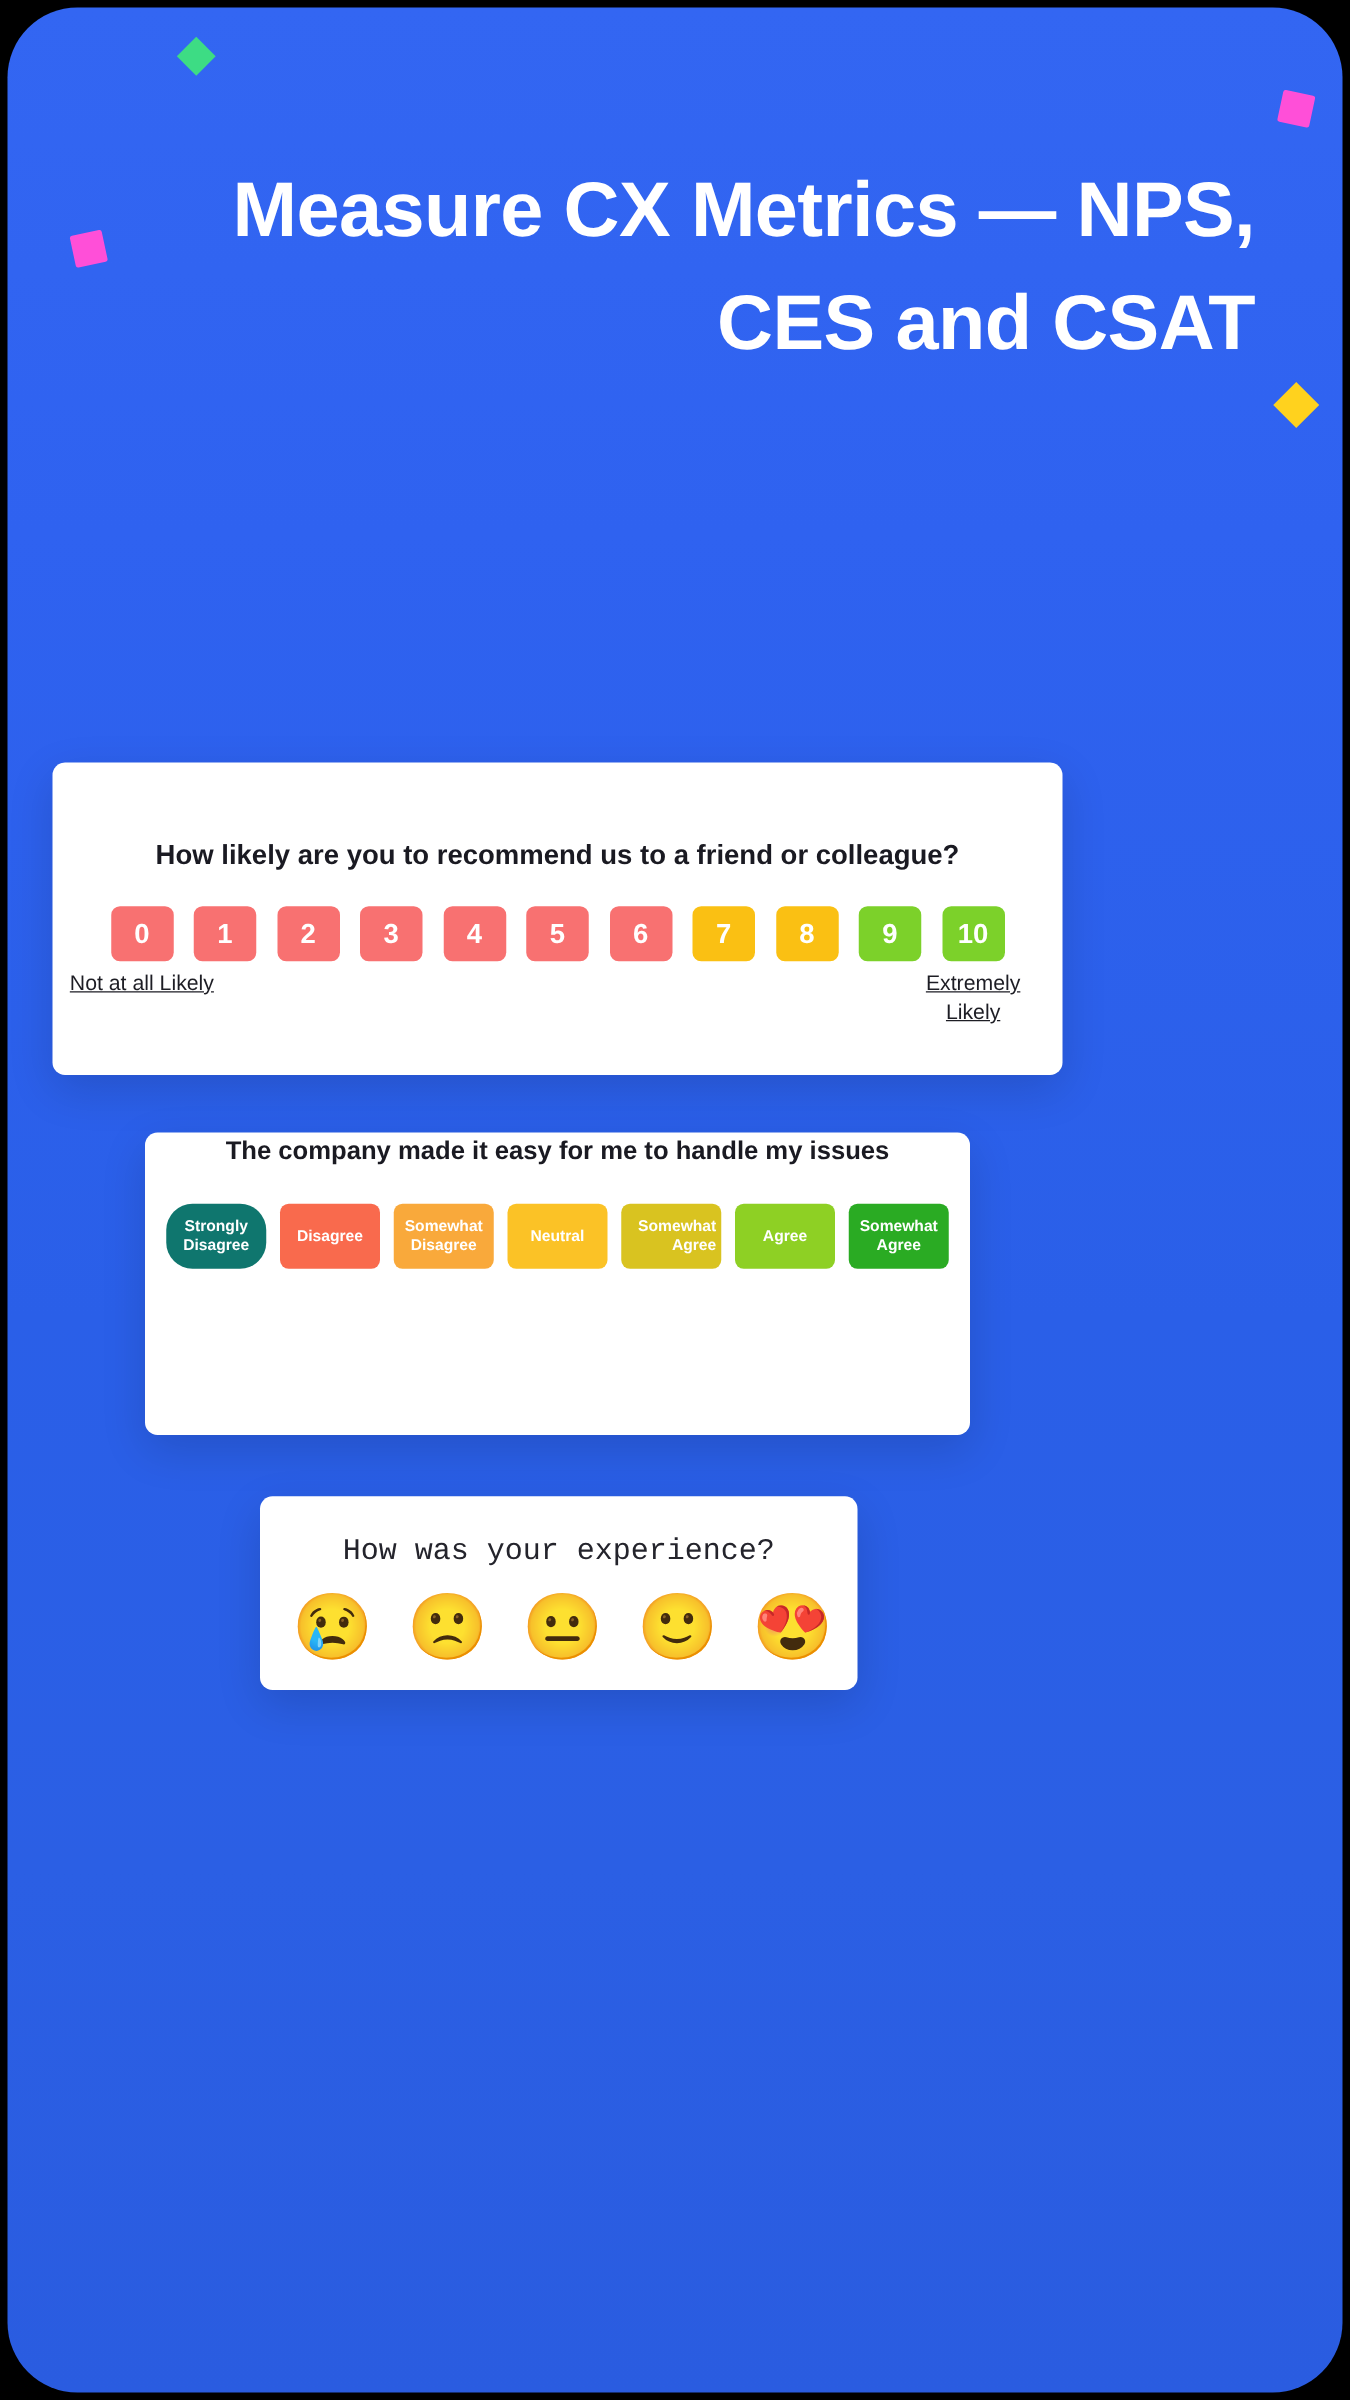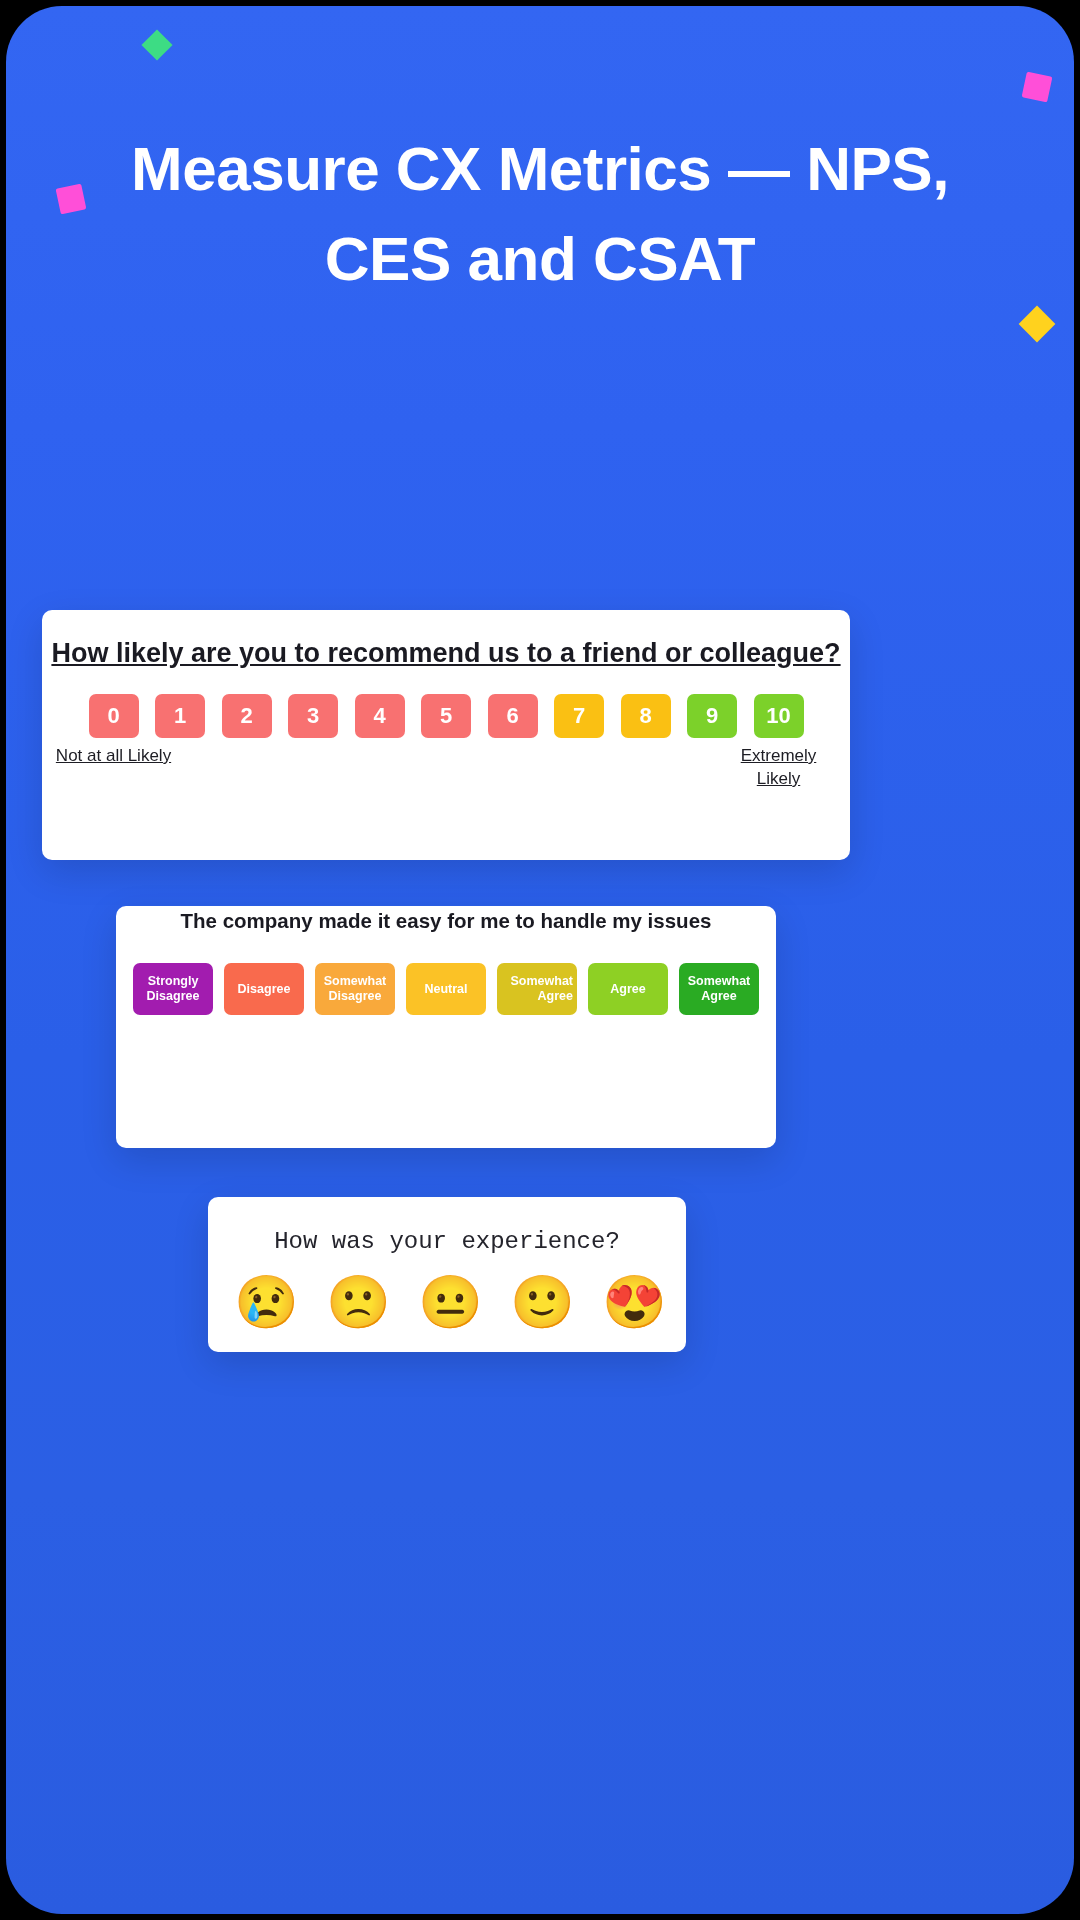--- a/index.html
+++ b/index.html
@@ -36,21 +36,21 @@
   .shape { position: absolute; }
   .diamond { transform: rotate(45deg); }
   .sq { border-radius: 2px; }
 
   
   .hero {
     position: absolute;
     left: 0;
     top: 0;
     width: 1068px;
-    text-align: center;
+    text-align: right;
   }
   .hero h1 {
     margin: 0;
     padding: 118px 70px 0 70px;
     font-size: 62px;
     line-height: 90px;
     font-weight: 700;
     color: #ffffff;
     letter-spacing: -0.5px;
   }
@@ -73,24 +73,23 @@
   .card-nps  { left: 36px;  top: 604px;  width: 808px;  height: 250px; }
   .card-ces  { left: 110px; top: 900px;  width: 660px;  height: 242px; }
   .card-csat { left: 202px; top: 1191px; width: 478px;  height: 155px; }
 
   .q-title {
     text-align: center;
     font-weight: 700;
     color: #1a1a22;
   }
   .nps-title {
-    padding-top: 28px;
-    font-size: 27px;
+    padding-top: 59px;
+    font-size: 22px;
     line-height: 30px;
-    text-decoration: underline;
   }
   .ces-title {
     padding-top: 62px;
     font-size: 20.5px;
     line-height: 30px;
   }
   .csat-title {
     padding-top: 30px;
     font-size: 24px;
     line-height: 30px;
@@ -225,21 +224,21 @@
           <div class="nps-cell">
             <div class="nps-box" style="background: rgb(124, 209, 42);">10</div>
             <div class="nps-anchor">Extremely Likely</div>
           </div>
         </div>
     </div>
 
     <div class="card card-ces">
       <div class="q-title" style="font-size:20.5px;line-height:30px;">The company made it easy for me to handle my issues</div>
       <div class="ces-scale" id="ces-scale">
-          <div class="ces-box" style="background: #a21caf;">Strongly Disagree</div>
+          <div class="ces-box" style="background: #0f766e; border-radius: 21px;">Strongly Disagree</div>
           <div class="ces-box" style="background: rgb(249, 106, 77);">Disagree</div>
           <div class="ces-box" style="background: rgb(249, 169, 59);">Somewhat Disagree</div>
           <div class="ces-box" style="background: rgb(251, 194, 38);">Neutral</div>
           <div class="ces-box" style="background: rgb(217, 195, 32); text-align: right;">Somewhat Agree</div>
           <div class="ces-box" style="background: rgb(142, 208, 36);">Agree</div>
           <div class="ces-box" style="background: rgb(42, 171, 35);">Somewhat Agree</div>
         </div>
     </div>
 
     <div class="card card-csat">

